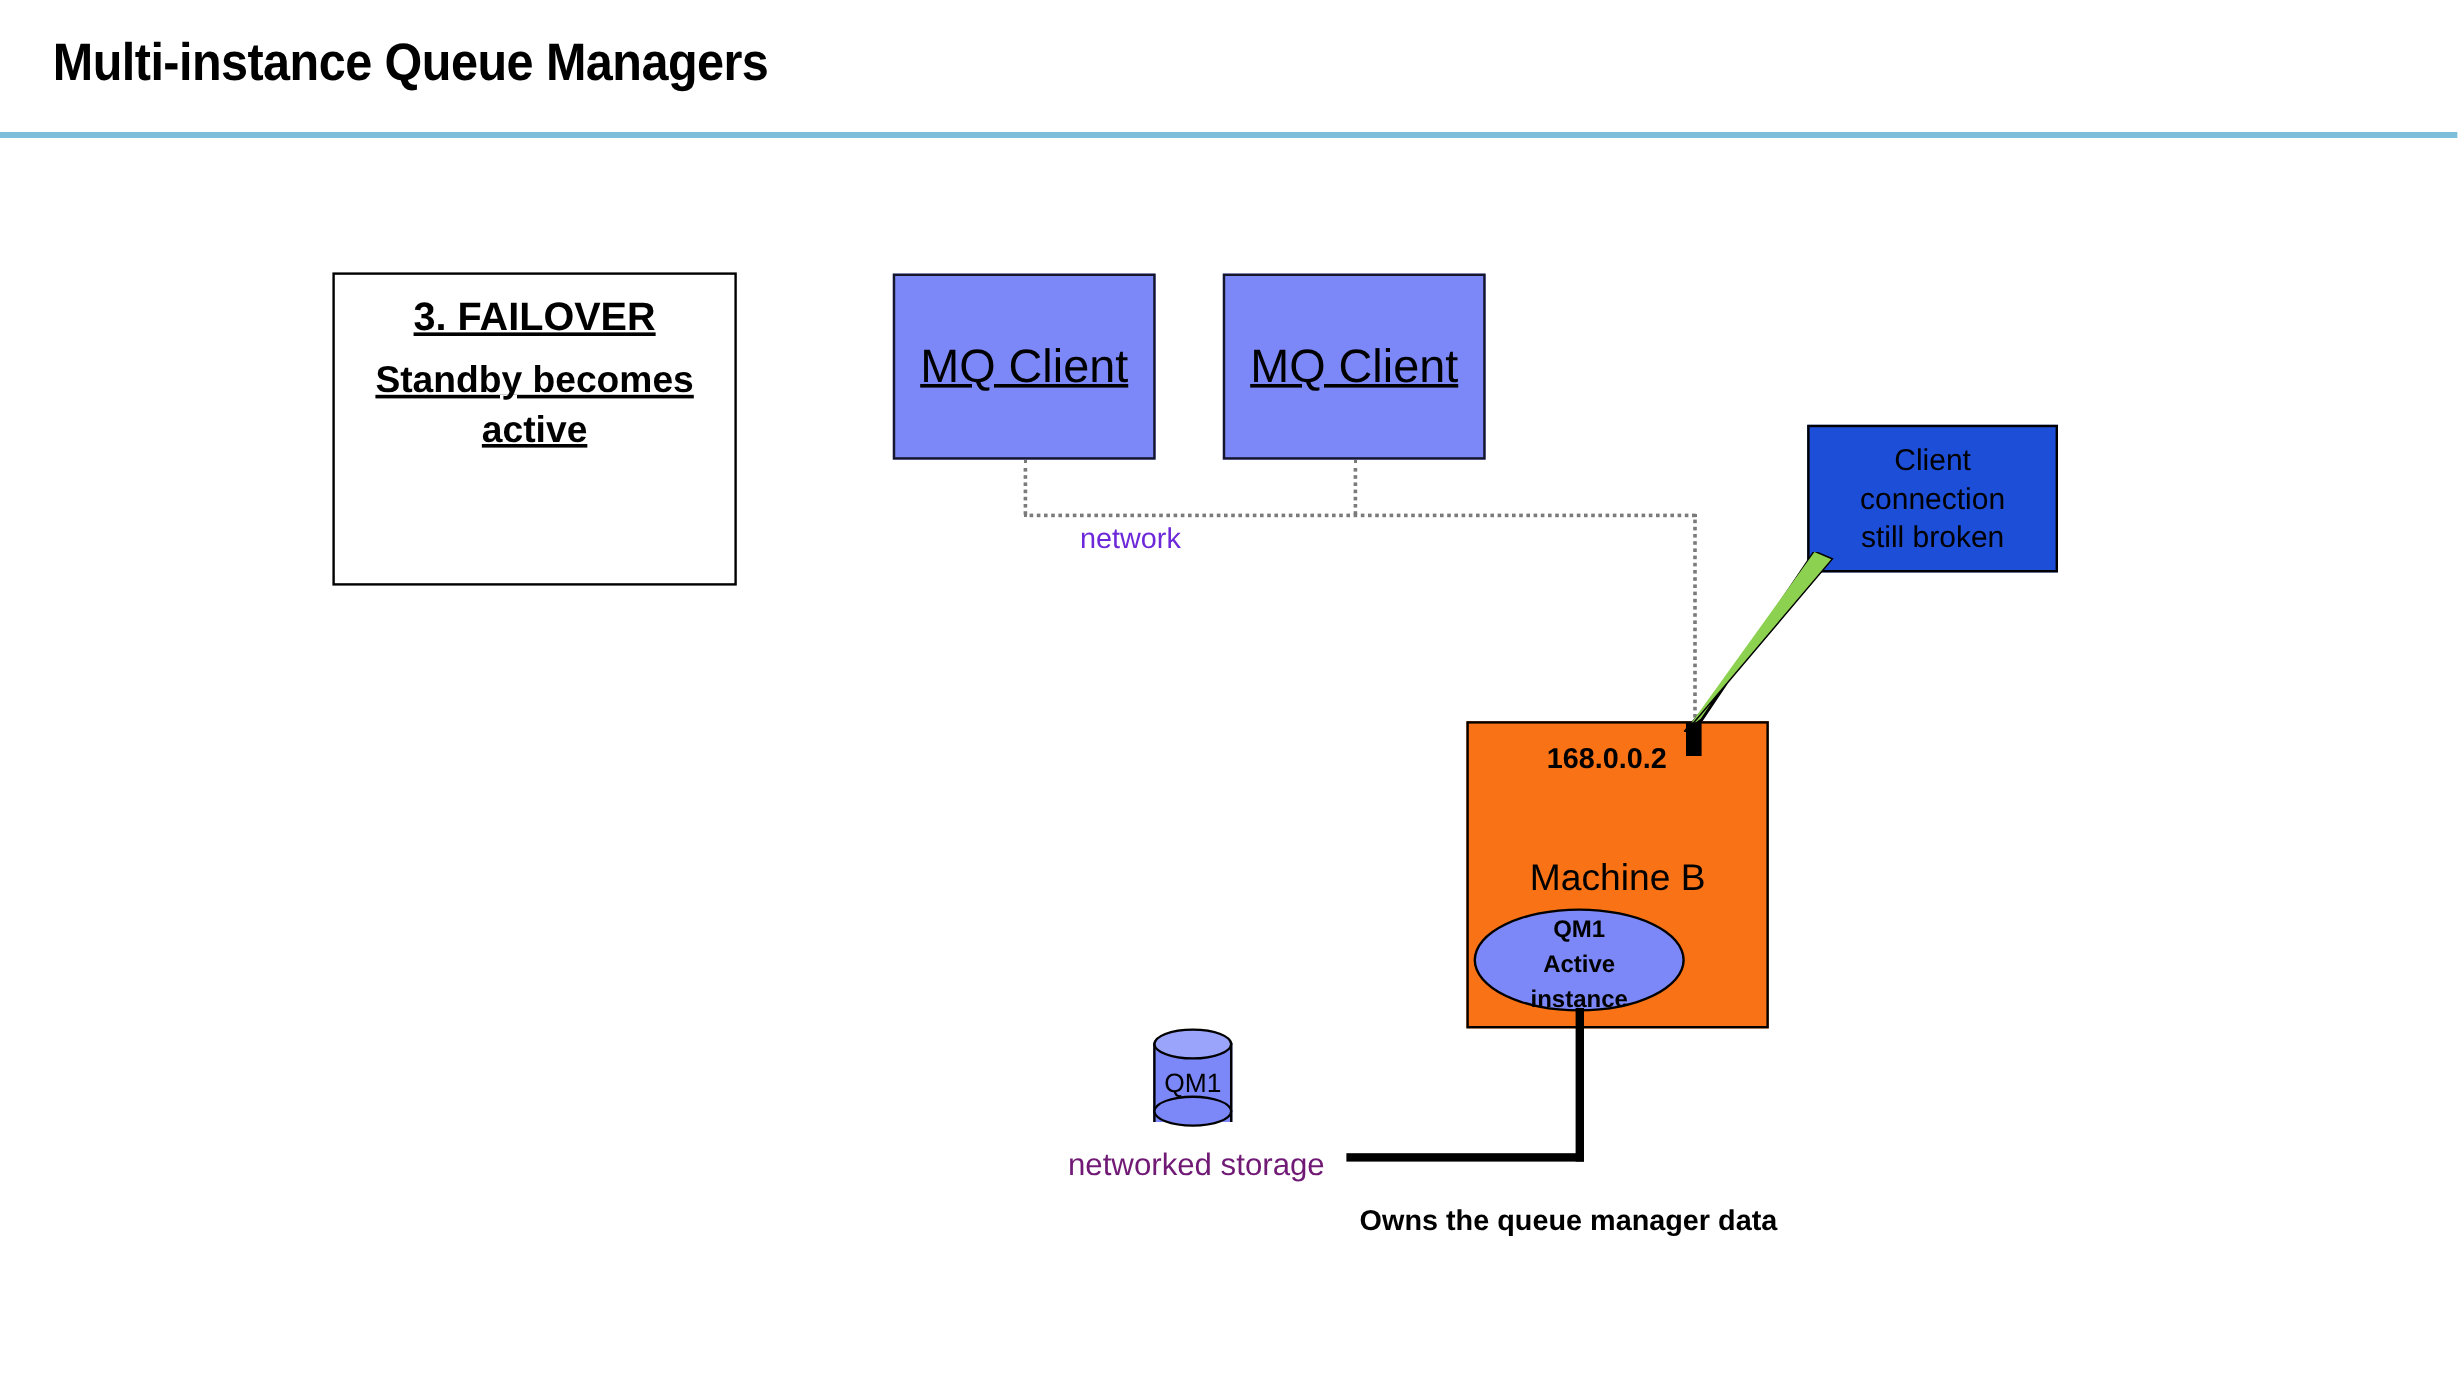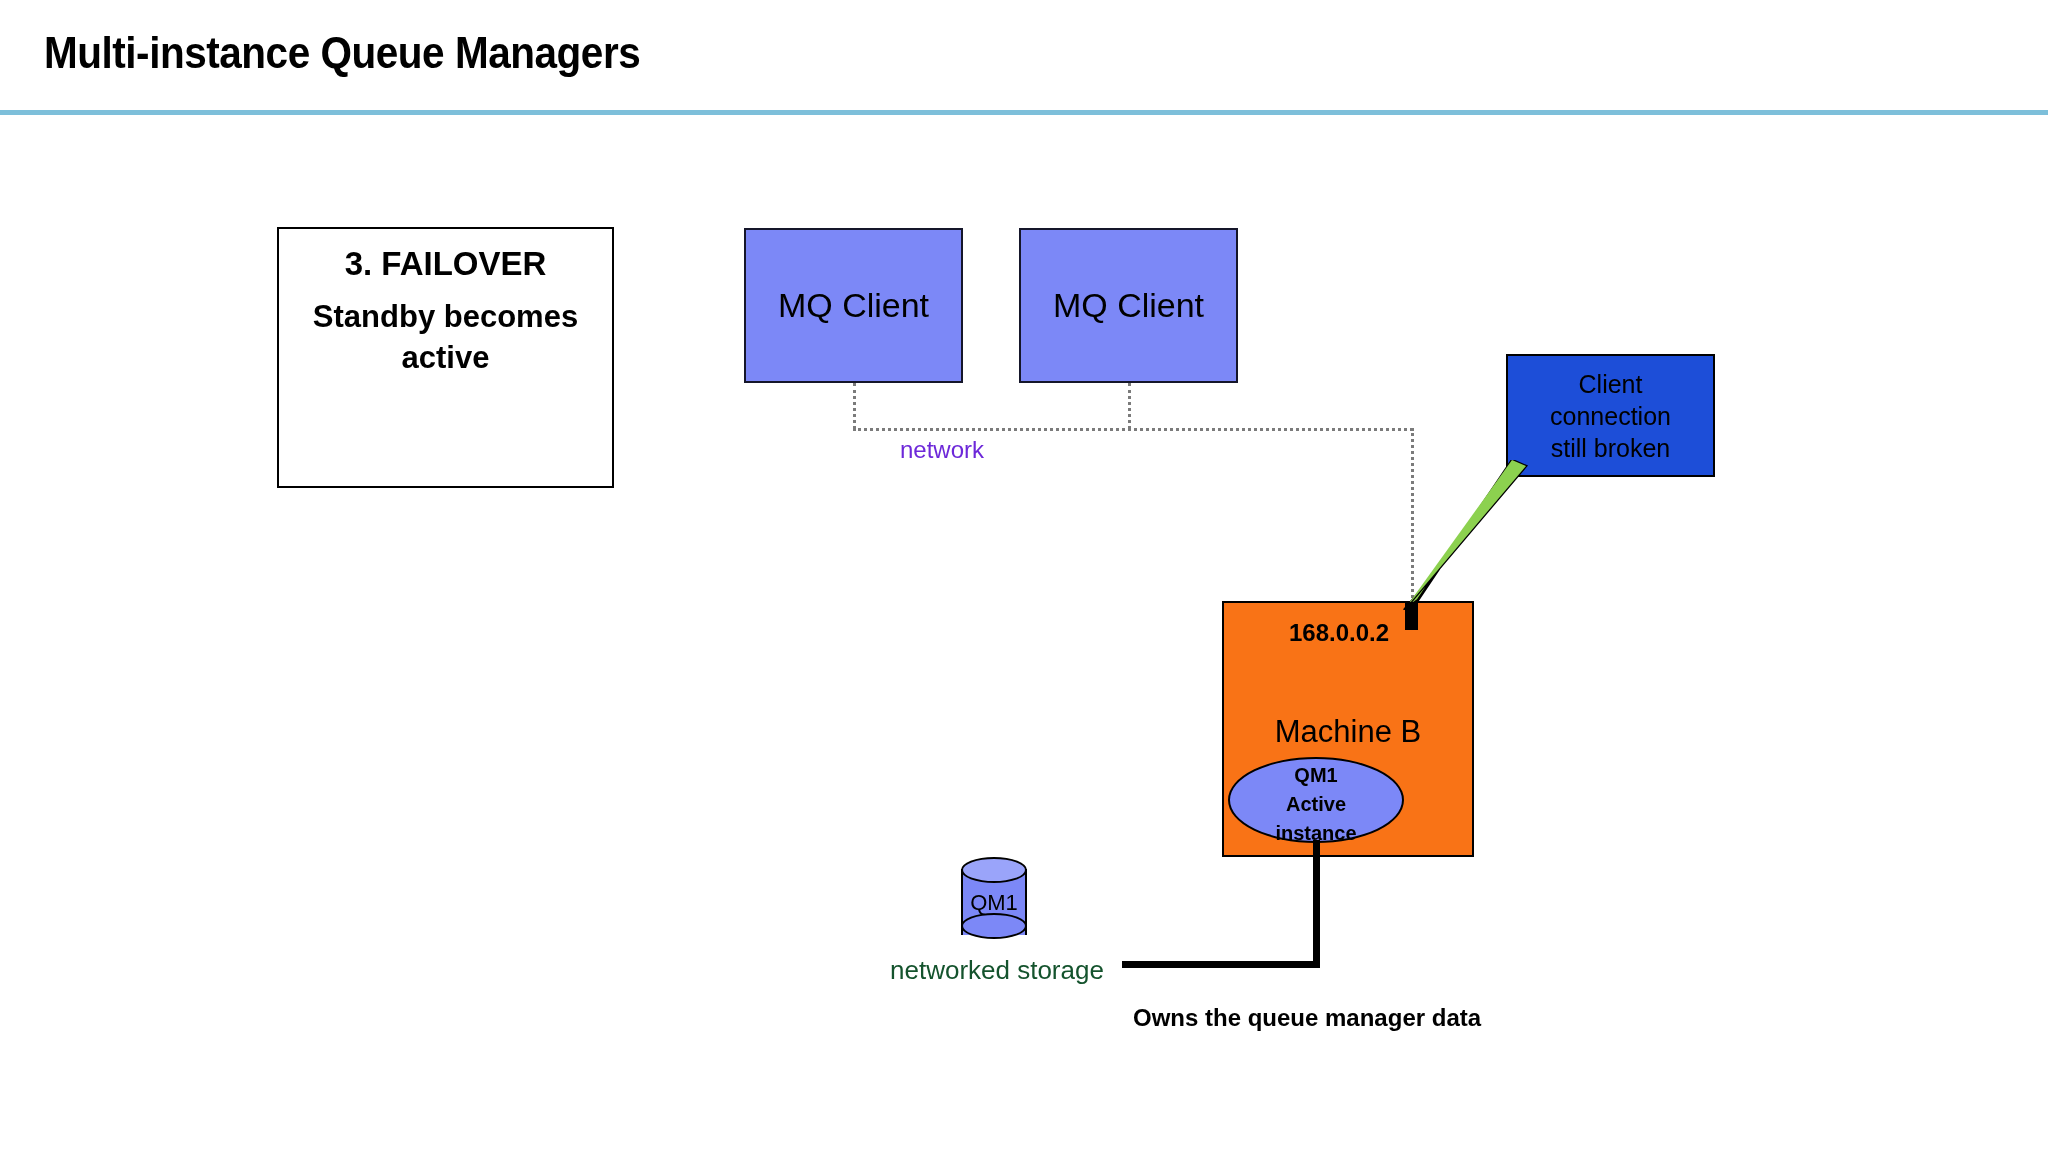--- a/index.html
+++ b/index.html
@@ -52,20 +52,21 @@
   
   #failover-box {
     left: 277px;
     top: 227px;
     width: 337px;
     height: 261px;
     border: 2px solid #000000;
     background: #ffffff;
     justify-content: flex-start;
     padding-top: 14px;
+    text-decoration: underline;
   }
   #failover-heading {
     font-size: 33px;
     font-weight: bold;
     line-height: 1.25;
     text-align: center;
   }
   #failover-sub {
     margin-top: 12px;
     font-size: 31px;
@@ -77,24 +78,25 @@
   
   .mq-client {
     background: #7C88F7;
     border: 2px solid #15162a;
     width: 219px;
     height: 155px;
   }
   #mq-client-1 { left: 744px; top: 228px; }
   #mq-client-2 { left: 1019px; top: 228px; }
   .mq-client-label {
-    font-size: 34px;
+    font-size: 39px;
     line-height: 1.33;
     text-align: left;
     color: #000000;
+    text-decoration: underline;
   }
 
   
   #machine-b {
     left: 1222px;
     top: 601px;
     width: 252px;
     height: 256px;
     background: #f97316;
     border: 2px solid #000000;
@@ -246,21 +248,21 @@
     text-align: center;
     font-size: 22px;
     color: #000000;
     z-index: 3;
   }
   #storage-label {
     position: absolute;
     left: 890px;
     top: 955px;
     font-size: 26px;
-    color: #14532d;
+    color: #701a75;
     white-space: nowrap;
   }
 
   
   #own-link-h {
     position: absolute;
     left: 1122px;
     top: 961px;
     width: 198px;
     height: 7px;

